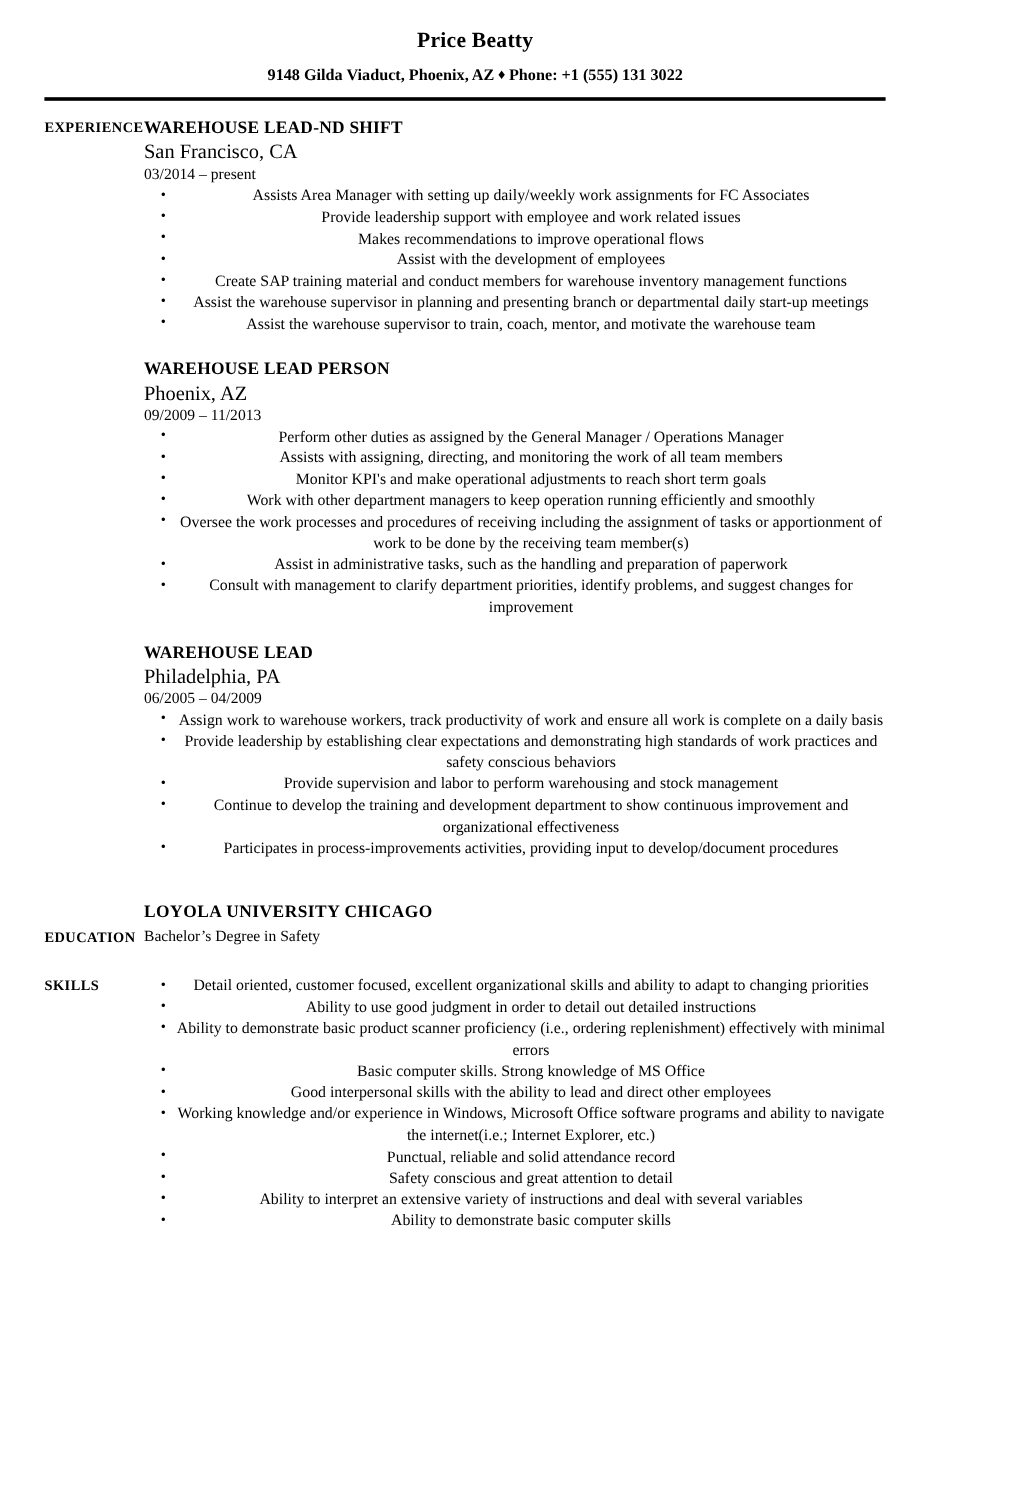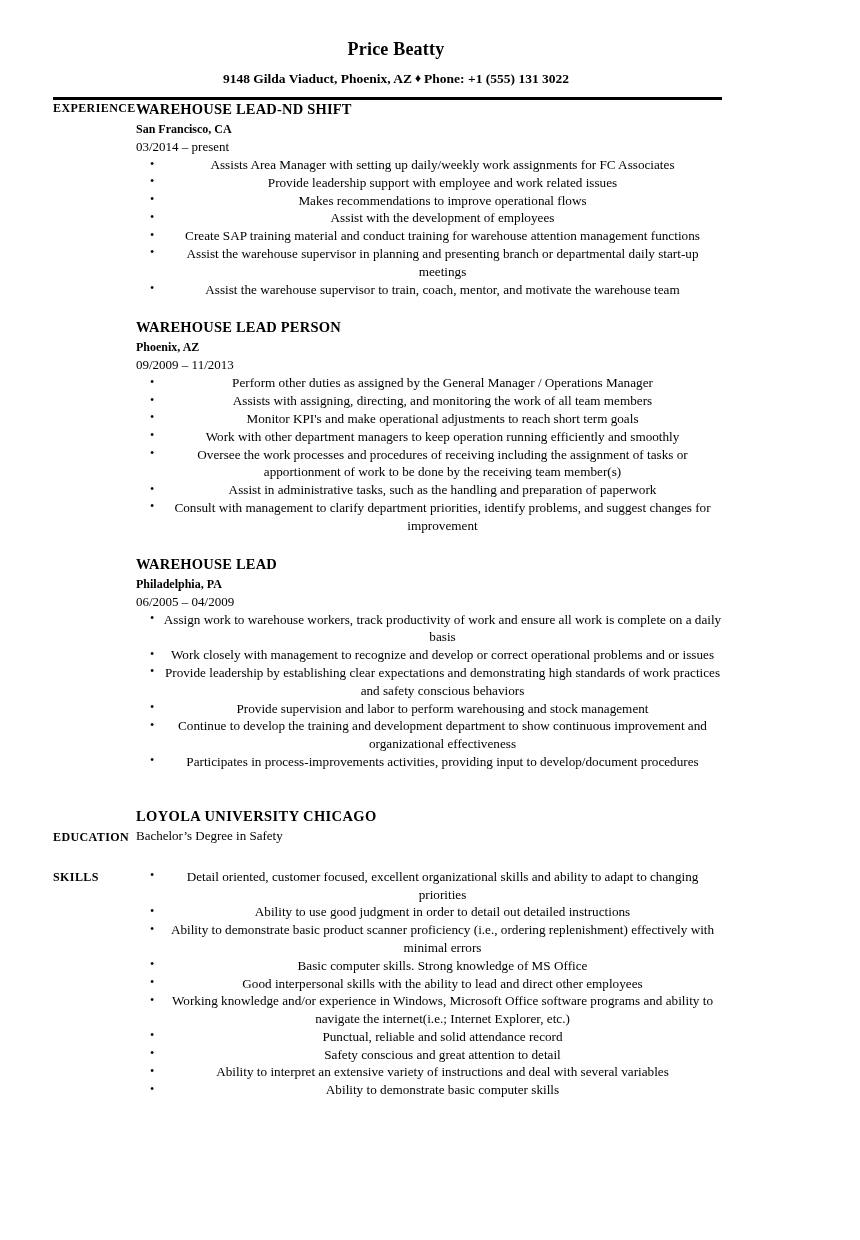--- a/index.html
+++ b/index.html
@@ -13,21 +13,21 @@
     font-family: "Liberation Serif", "DejaVu Serif", serif;
     color: #000000;
     -webkit-font-smoothing: antialiased;
   }
 
   .page {
     position: relative;
     width: 792px;
     height: 1240px;
     box-sizing: border-box;
-    padding: 16px;
+    padding: 0;
     overflow: hidden;
   }
 
   
   .doc-header {
     padding-top: 22px;
     text-align: center;
   }
   .candidate-name {
     font-size: 18px;
@@ -70,34 +70,34 @@
     letter-spacing: 0.4px;
     line-height: 16px;
   }
   .section-body-col {
     flex: 1;
     padding-right: 54px;
     box-sizing: border-box;
   }
 
   
-  #experience-section { }
+  #experience-section { margin-top: 14px; }
 
   .job-entry { margin-bottom: 2px; }
   .job-entry + .job-entry { margin-top: 20px; }
 
   .job-title {
     font-size: 14.5px;
     font-weight: bold;
     letter-spacing: 0.2px;
     line-height: 19px;
   }
   .job-location {
-    font-size: 12px;
-    font-weight: bold;
+    font-size: 17px;
+    font-weight: normal;
     line-height: 18px;
     margin-top: 1px;
   }
   .job-dates {
     font-size: 13px;
     font-weight: normal;
     line-height: 17px;
   }
 
   ul.bullets {
@@ -162,21 +162,21 @@
 
       <div class="job-entry">
         <div class="job-title">WAREHOUSE LEAD-ND SHIFT</div>
         <div class="job-location">San Francisco, CA</div>
         <div class="job-dates">03/2014 – present</div>
         <ul class="bullets">
           <li>Assists Area Manager with setting up daily/weekly work assignments for FC Associates</li>
           <li>Provide leadership support with employee and work related issues</li>
           <li>Makes recommendations to improve operational flows</li>
           <li>Assist with the development of employees</li>
-          <li>Create SAP training material and conduct training for warehouse attention management functions</li>
+          <li>Create SAP training material and conduct members for warehouse inventory management functions</li>
           <li>Assist the warehouse supervisor in planning and presenting branch or departmental daily start-up meetings</li>
           <li>Assist the warehouse supervisor to train, coach, mentor, and motivate the warehouse team</li>
         </ul>
       </div>
 
       <div class="job-entry">
         <div class="job-title">WAREHOUSE LEAD PERSON</div>
         <div class="job-location">Phoenix, AZ</div>
         <div class="job-dates">09/2009 – 11/2013</div>
         <ul class="bullets">
@@ -189,21 +189,20 @@
           <li>Consult with management to clarify department priorities, identify problems, and suggest changes for improvement</li>
         </ul>
       </div>
 
       <div class="job-entry">
         <div class="job-title">WAREHOUSE LEAD</div>
         <div class="job-location">Philadelphia, PA</div>
         <div class="job-dates">06/2005 – 04/2009</div>
         <ul class="bullets">
           <li>Assign work to warehouse workers, track productivity of work and ensure all work is complete on a daily basis</li>
-          <li>Work closely with management to recognize and develop or correct operational problems and or issues</li>
           <li>Provide leadership by establishing clear expectations and demonstrating high standards of work practices and safety conscious behaviors</li>
           <li>Provide supervision and labor to perform warehousing and stock management</li>
           <li>Continue to develop the training and development department to show continuous improvement and organizational effectiveness</li>
           <li>Participates in process-improvements activities, providing input to develop/document procedures</li>
         </ul>
       </div>
 
     </div>
   </div>
 

